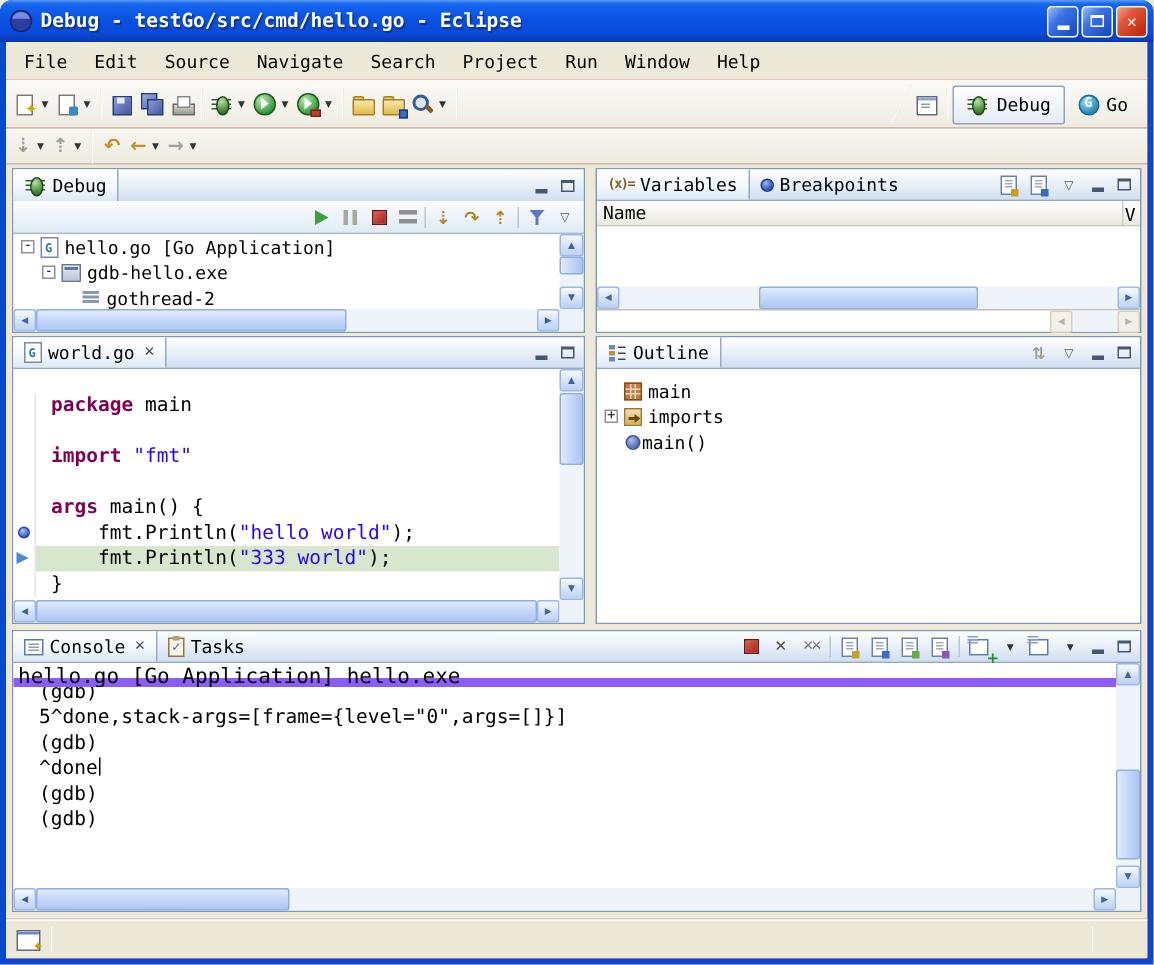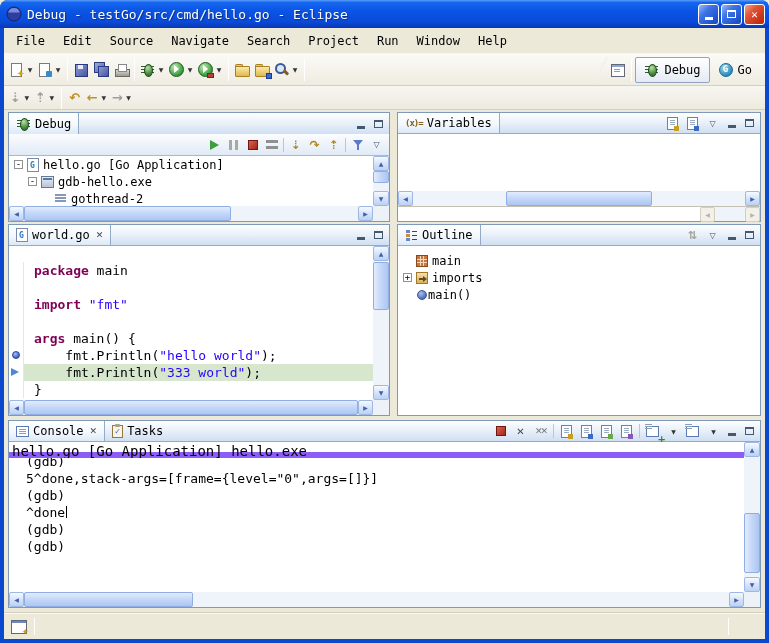--- a/index.html
+++ b/index.html
@@ -4,21 +4,21 @@
 <style>
 *{margin:0;padding:0;box-sizing:border-box}
 html,body{width:769px;height:643px;overflow:hidden}
 body{font-family:"DejaVu Sans Mono","Liberation Mono",monospace;font-size:12px;color:#000;background:#ECE9D8}
 
 
 .window{position:absolute;inset:0;background:#0A48D0;border-radius:8px 8px 0 0;overflow:hidden}
 .titlebar{position:absolute;top:0;left:0;right:0;height:28px;display:flex;align-items:center;padding:0 4px 0 6px;
   background:linear-gradient(180deg,#5A9CF8 0%,#1666F0 9%,#0A54E4 40%,#0A4ADA 78%,#0838B0 100%)}
 .title-icon{width:16px;height:16px;margin-right:5px;flex:none}
-.title-text{color:#FFF;font-weight:normal;font-size:13px;text-shadow:1px 1px 1px #10307E;flex:1;white-space:nowrap;overflow:hidden}
+.title-text{color:#FFF;font-weight:bold;font-size:13px;text-shadow:1px 1px 1px #10307E;flex:1;white-space:nowrap;overflow:hidden}
 .winbtns{display:flex;gap:2px}
 .winbtn{width:21px;height:21px;border:1px solid #FFF;border-radius:3px;display:flex;align-items:center;justify-content:center;color:#FFF}
 .winbtn.min,.winbtn.max{background:linear-gradient(135deg,#9CBCF8 0%,#3E74E8 35%,#1C50C8 85%)}
 .winbtn.close{background:linear-gradient(135deg,#F4A58C 0%,#E25438 35%,#C22D10 85%)}
 .g-min{width:8px;height:3px;background:#FFF;margin-top:9px}
 .g-max{width:9px;height:8px;border:1px solid #FFF;border-top-width:2px}
 .g-close{font-size:11px;font-weight:bold;line-height:1}
 .client{position:absolute;top:28px;left:4px;right:4px;bottom:4px;background:#ef4444;overflow:hidden}
 
 
@@ -402,37 +402,46 @@
         </div>
         <div class="sb-corner"></div>
       </div>
 
       <div class="view" style="left:393px;top:2px;width:364px;height:110px">
         <div class="tabbar">
           <div class="tab active">
             <span class="ti-vars">(x)=</span>
             <span class="tab-label">Variables</span>
           </div>
+          <div class="tab">
+            <span class="i-bpt"></span>
+            <span class="tab-label">Breakpoints</span>
+          </div>
           <div class="view-tools">
             <span class="vtool">
                 <i class="i-doc a2"></i>
               </span>
             <span class="vtool">
                 <i class="i-doc a1"></i>
               </span>
             <span class="vtool">
                 <span class="vmenu">▽</span>
               </span>
             <span class="mini">
                 <i></i>
               </span>
             <span class="maxi">
                 <i></i>
               </span>
           </div>
+        </div>
+        <div class="col-header">
+          <span>Name</span>
+          <span class="vh-div"></span>
+          <span class="vh-v">V</span>
         </div>
         <div class="tree" style="top:38px;left:0;right:0;height:40px"></div>
         <div class="hsb" style="left:0;right:0;top:78px">
           <div class="sb-btn">◀</div>
           <div class="track">
               <div class="thumb" style="left:28%;width:44%"></div>
             </div>
           <div class="sb-btn">▶</div>
         </div>
         <div class="detail-pane">

